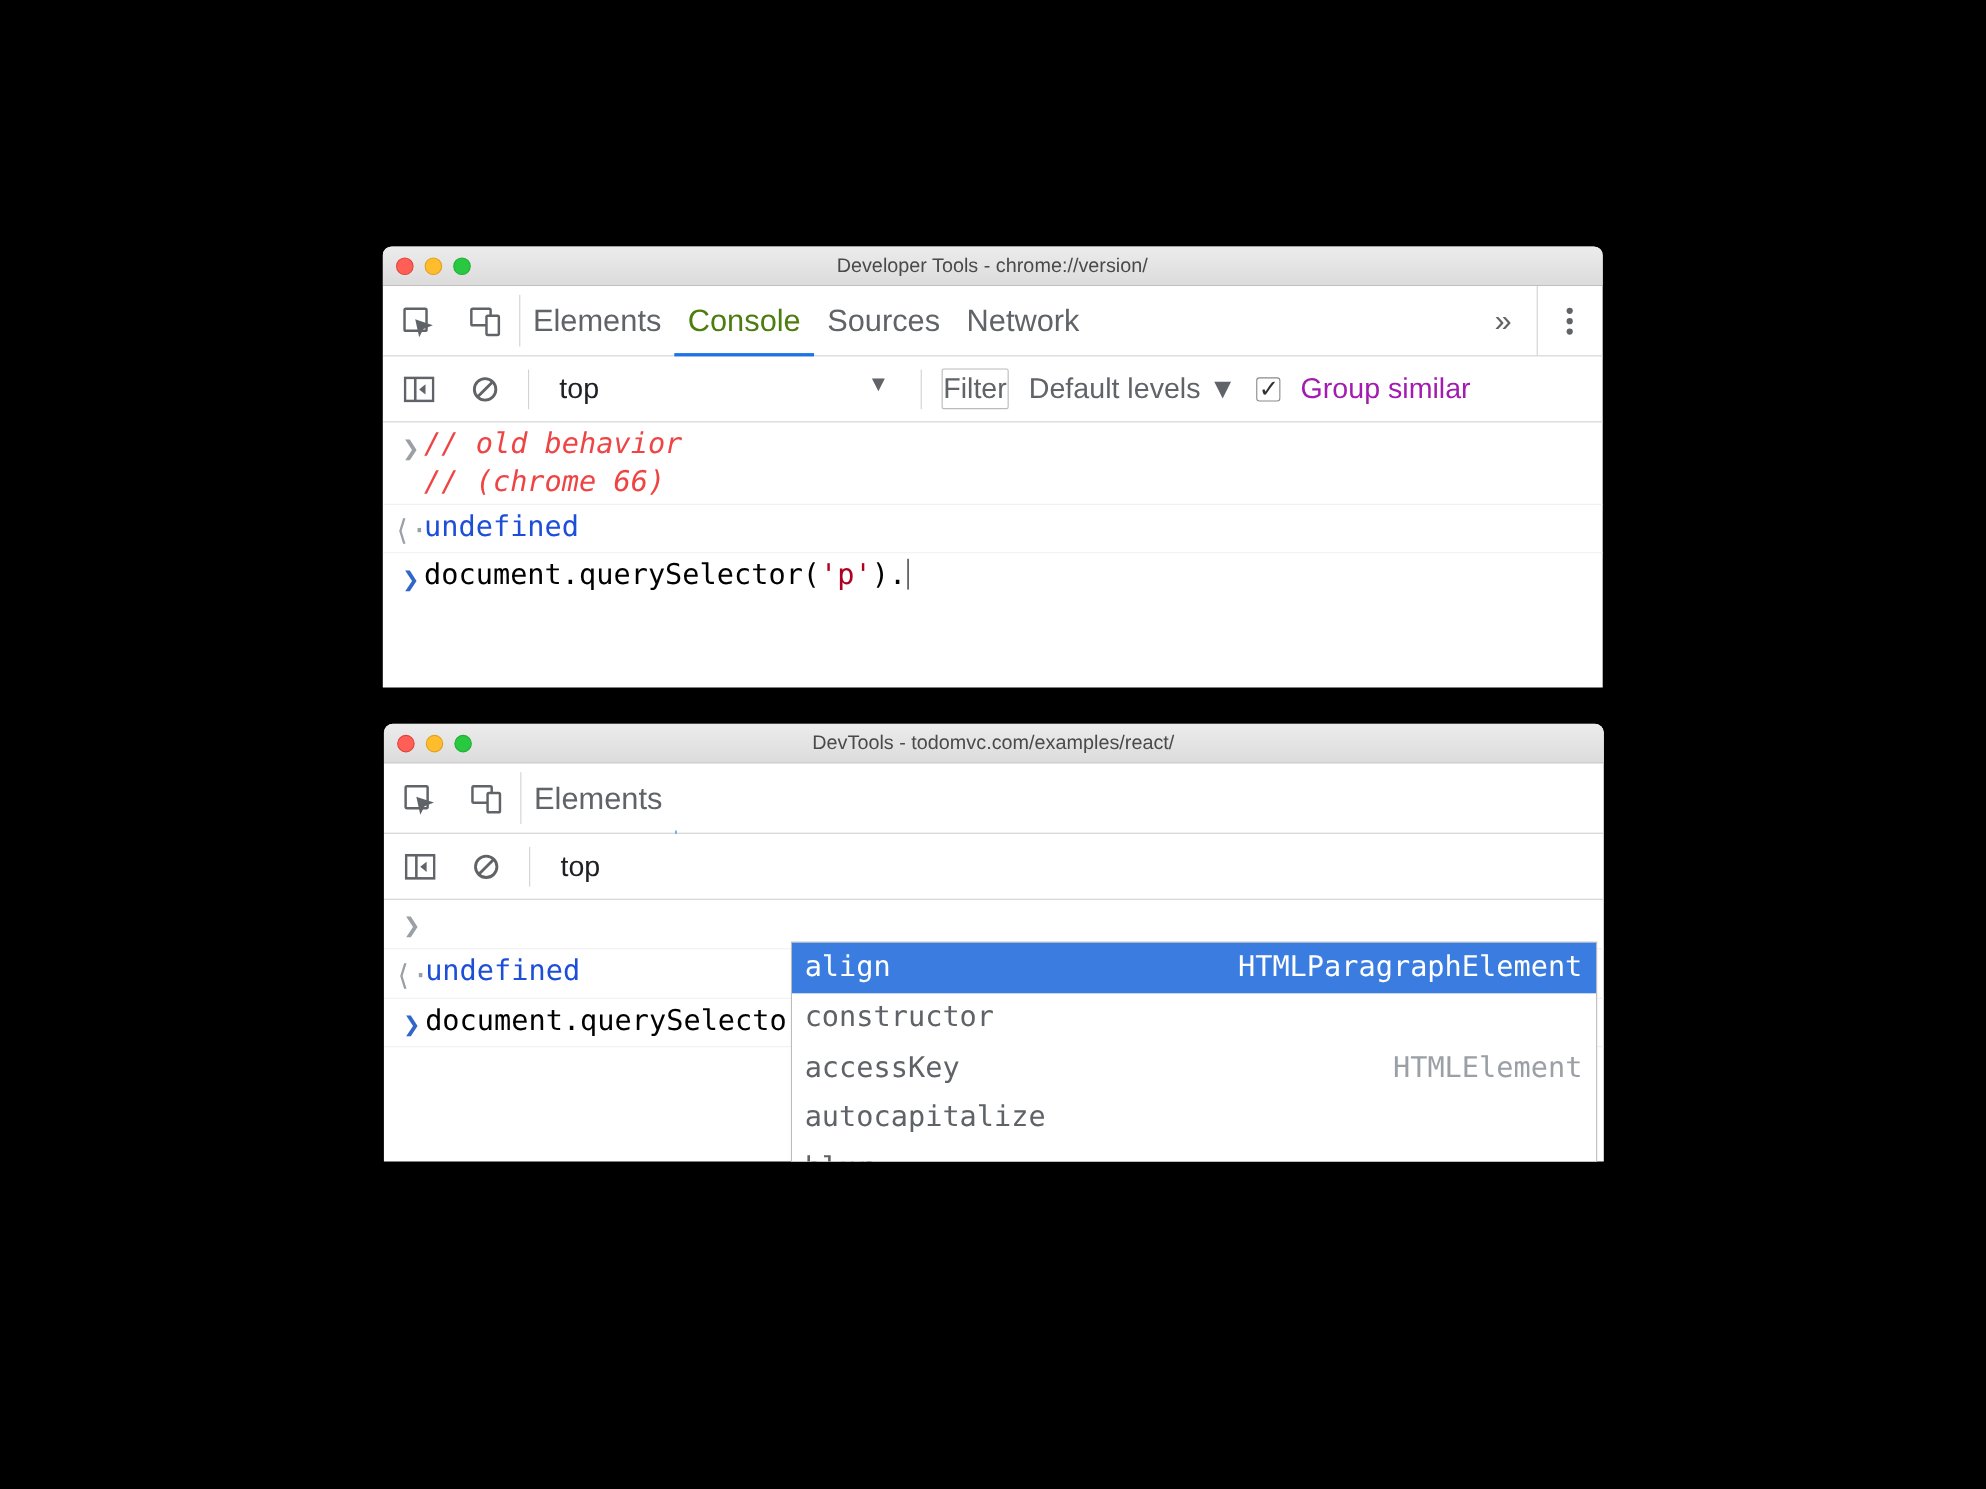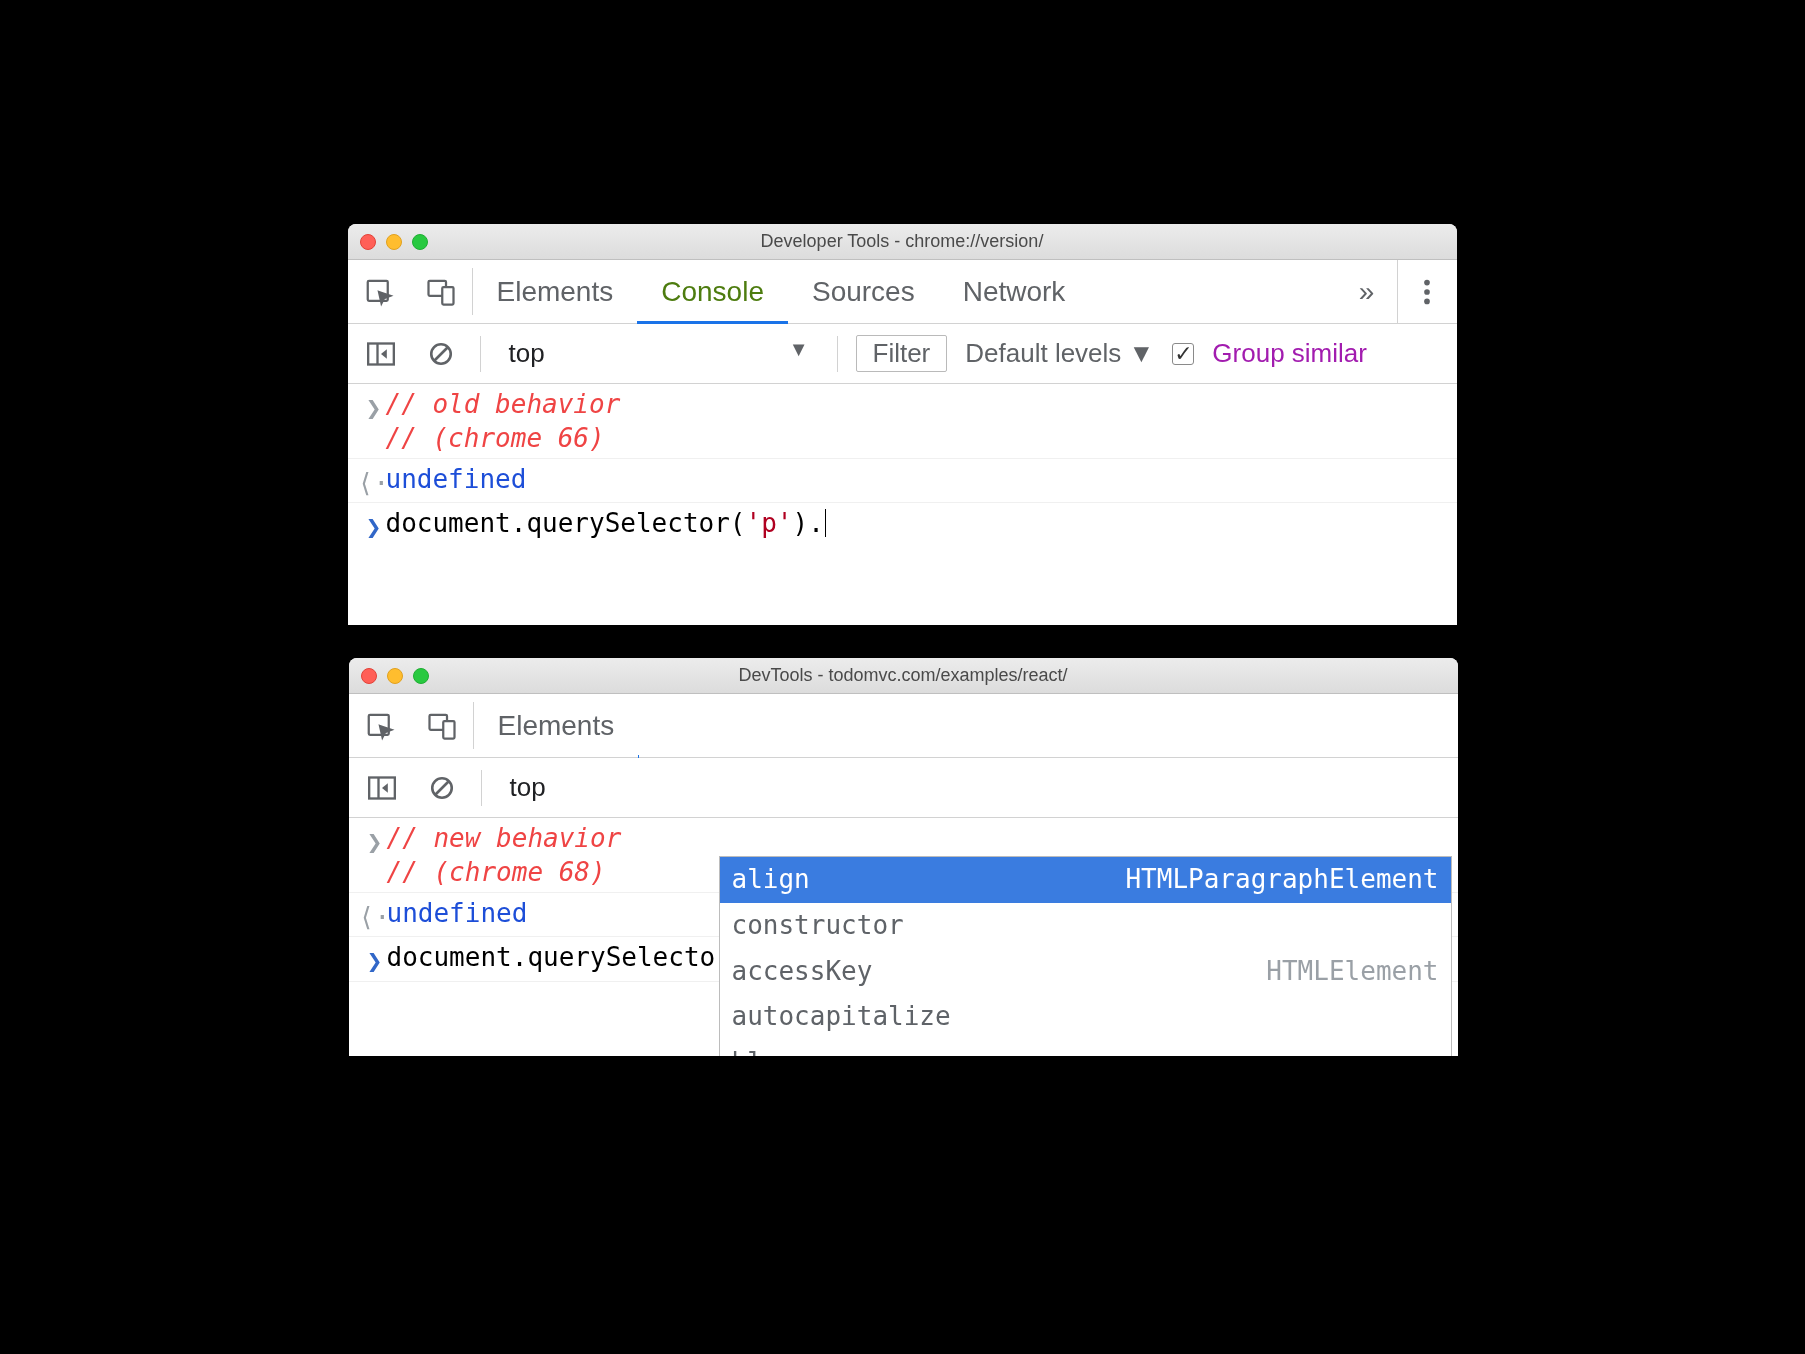--- a/index.html
+++ b/index.html
@@ -54,21 +54,21 @@
     color: #606367;
   }
   .tabbar .iconbtn {
     width: 62px;
     display:flex; align-items:center; justify-content:center;
     color:#606367;
   }
   .tabbar .divider { width:1px; background:#d2d2d2; margin:8px 0; }
   .tabbar .tabs { display:flex; flex:1; }
   .tab {
-    padding: 0 24px;
+    padding: 0 12px;
     display:flex; align-items:center;
     cursor:pointer;
     position:relative;
   }
   .tab.active { color:#4d7c0f; }
   .tab.active::after {
     content:"";
     position:absolute; left:0; right:0; bottom:-1px;
     height:3px; background:#1a73e8;
   }
@@ -95,21 +95,21 @@
   .pipe { width:1px; height:36px; background:#d2d2d2; }
   .context {
     flex:0 0 320px;
     display:flex; align-items:flex-start; justify-content:space-between;
     padding:0 10px;
     color:#202124;
   }
   .caret { color:#606367; font-size:20px; }
   .filterbox {
     border:1px solid #bababa;
-    padding:2px 16px;
+    padding:2px 1px;
     color:#606367;
     font-size:26px;
     border-radius:2px;
   }
   .levels {
     display:flex; align-items:center; gap:6px;
     color:#606367;
   }
   .chk {
     width:22px; height:22px;
@@ -311,24 +311,20 @@
       </div>
       <div class="pipe"></div>
       <div class="context" style="flex:0 0 150px;">
         <span>top</span>
       </div>
     </div>
 
     <div class="console">
       <div class="row">
         <div class="chev grey">❯</div>
-        <div class="content">
-          <div class="comment">// new behavior</div>
-          <div class="comment">// (chrome 68)</div>
-        </div>
       </div>
       <div class="row">
         <div class="chev grey">⟨·</div>
         <div class="content muted">undefined</div>
       </div>
       <div class="row input-row">
         <div class="chev blue">❯</div>
         <div class="content code"><span>document.querySelector(</span><span class="str">'p'</span><span>).</span><span class="cursor"></span><span class="ghost">align</span></div>
       </div>
 

